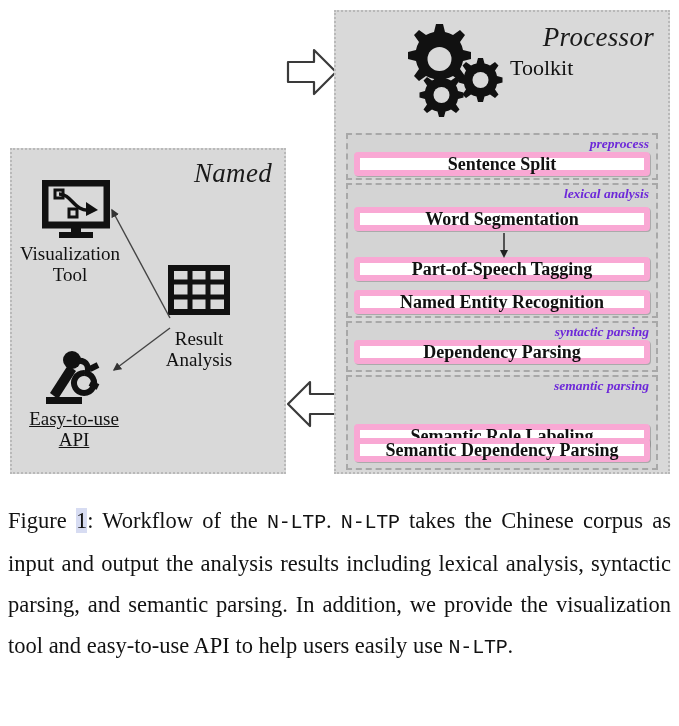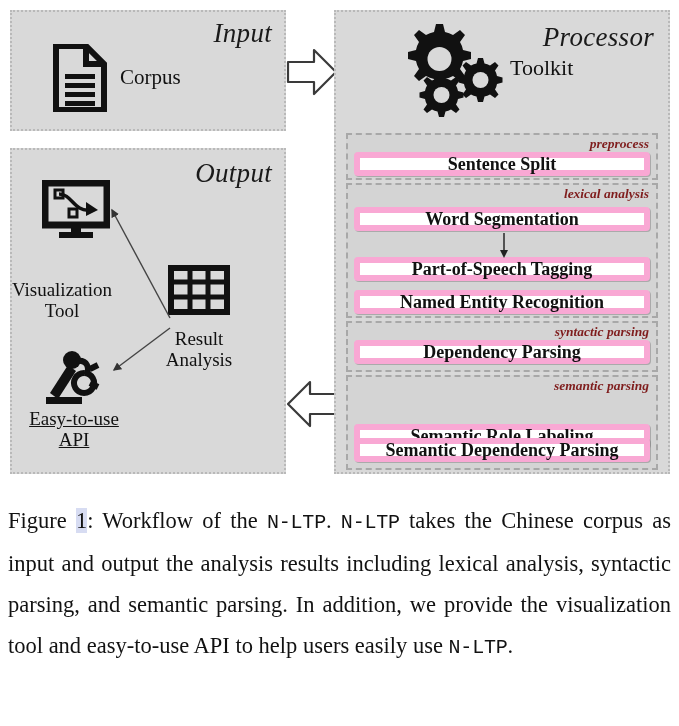--- a/index.html
+++ b/index.html
@@ -55,21 +55,21 @@
 
   
   .icon { position: absolute; }
 
   
   #corpus-icon { left: 40px; top: 32px; }
   #corpus-label { left: 108px; top: 54px; font-size: 21px; }
 
   
   #viz-icon { left: 42px; top: 180px; }
-  #viz-label { left: 0; top: 243px; width: 124px; margin-top: 36px; }
+  #viz-label { left: 8px; top: 243px; width: 124px; }
 
   #api-icon { left: 38px; top: 347px; }
   #api-label { left: 12px; top: 408px; width: 124px; text-decoration: underline; }
 
   #table-icon { left: 168px; top: 265px; }
   #result-label { left: 140px; top: 328px; width: 118px; }
 
   
   #gears-icon { left: 396px; top: 18px; }
   #toolkit-label { left: 510px; top: 56px; font-size: 22px; }
@@ -91,21 +91,21 @@
   #group-2 { top: 321px; height: 51px; }
   #group-3 { top: 375px; height: 95px; }
 
   .group-label {
     position: absolute;
     right: 7px;
     top: 1px;
     font-size: 13.5px;
     font-weight: bold;
     font-style: italic;
-    color: #7f1d1d;
+    color: #6d28d9;
     white-space: nowrap;
   }
 
   .module {
     position: absolute;
     left: 354px;
     width: 296px;
     height: 24px;
     box-sizing: border-box;
     background: #ffffff;
@@ -153,38 +153,23 @@
   }
   #caption .figref {
     background: #d7dcf2;
   }
 </style>
 </head>
 <body>
 
 <div id="figure">
 
-  <div class="panel" id="input-panel">
-    <div class="panel-title">Input</div>
-
-    <span class="icon" id="corpus-icon">
-      <svg width="56" height="68" viewBox="0 0 56 68">
-        <path d="M4 2 H34 L52 20 V66 H4 Z" fill="none" stroke="#111" stroke-width="6"></path>
-        <path d="M34 2 L34 20 L52 20" fill="none" stroke="#111" stroke-width="6"></path>
-        <rect x="13" y="30" width="30" height="5" fill="#111"></rect>
-        <rect x="13" y="39" width="30" height="5" fill="#111"></rect>
-        <rect x="13" y="48" width="30" height="5" fill="#111"></rect>
-        <rect x="13" y="57" width="30" height="5" fill="#111"></rect>
-      </svg>
-    </span>
-    <div class="sub-label" id="corpus-label">Corpus</div>
-  </div>
 
   <div class="panel" id="output-panel">
-    <div class="panel-title">Output</div>
+    <div class="panel-title">Named</div>
   </div>
 
   <span class="icon" id="viz-icon">
     <svg width="68" height="60" viewBox="0 0 68 60">
       <rect x="3" y="3" width="62" height="42" fill="none" stroke="#111" stroke-width="7"></rect>
       <rect x="29" y="45" width="10" height="8" fill="#111"></rect>
       <rect x="17" y="52" width="34" height="6" fill="#111"></rect>
       <path d="M17 14 C 30 14, 32 32, 48 30" fill="none" stroke="#111" stroke-width="3.5"></path>
       <rect x="13" y="10" width="8" height="8" fill="none" stroke="#111" stroke-width="3"></rect>
       <rect x="27" y="29" width="8" height="8" fill="none" stroke="#111" stroke-width="3"></rect>

